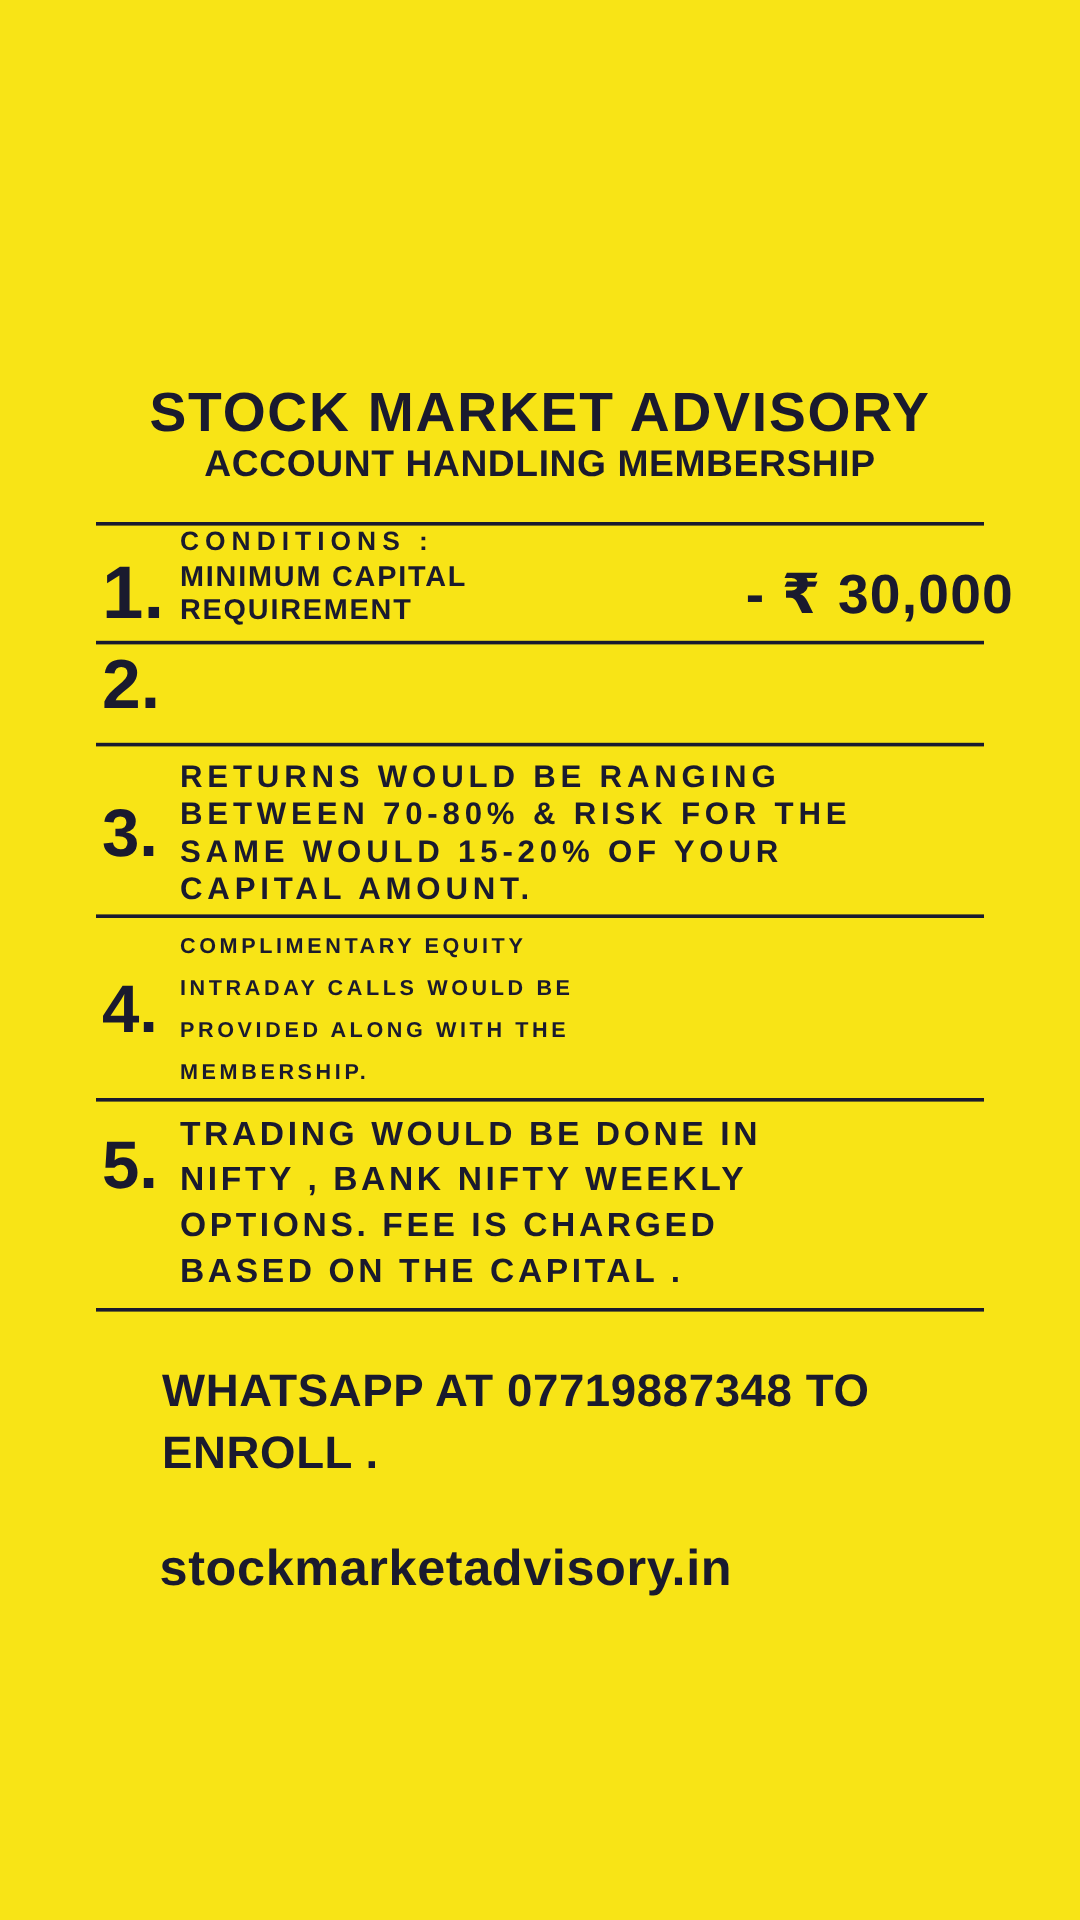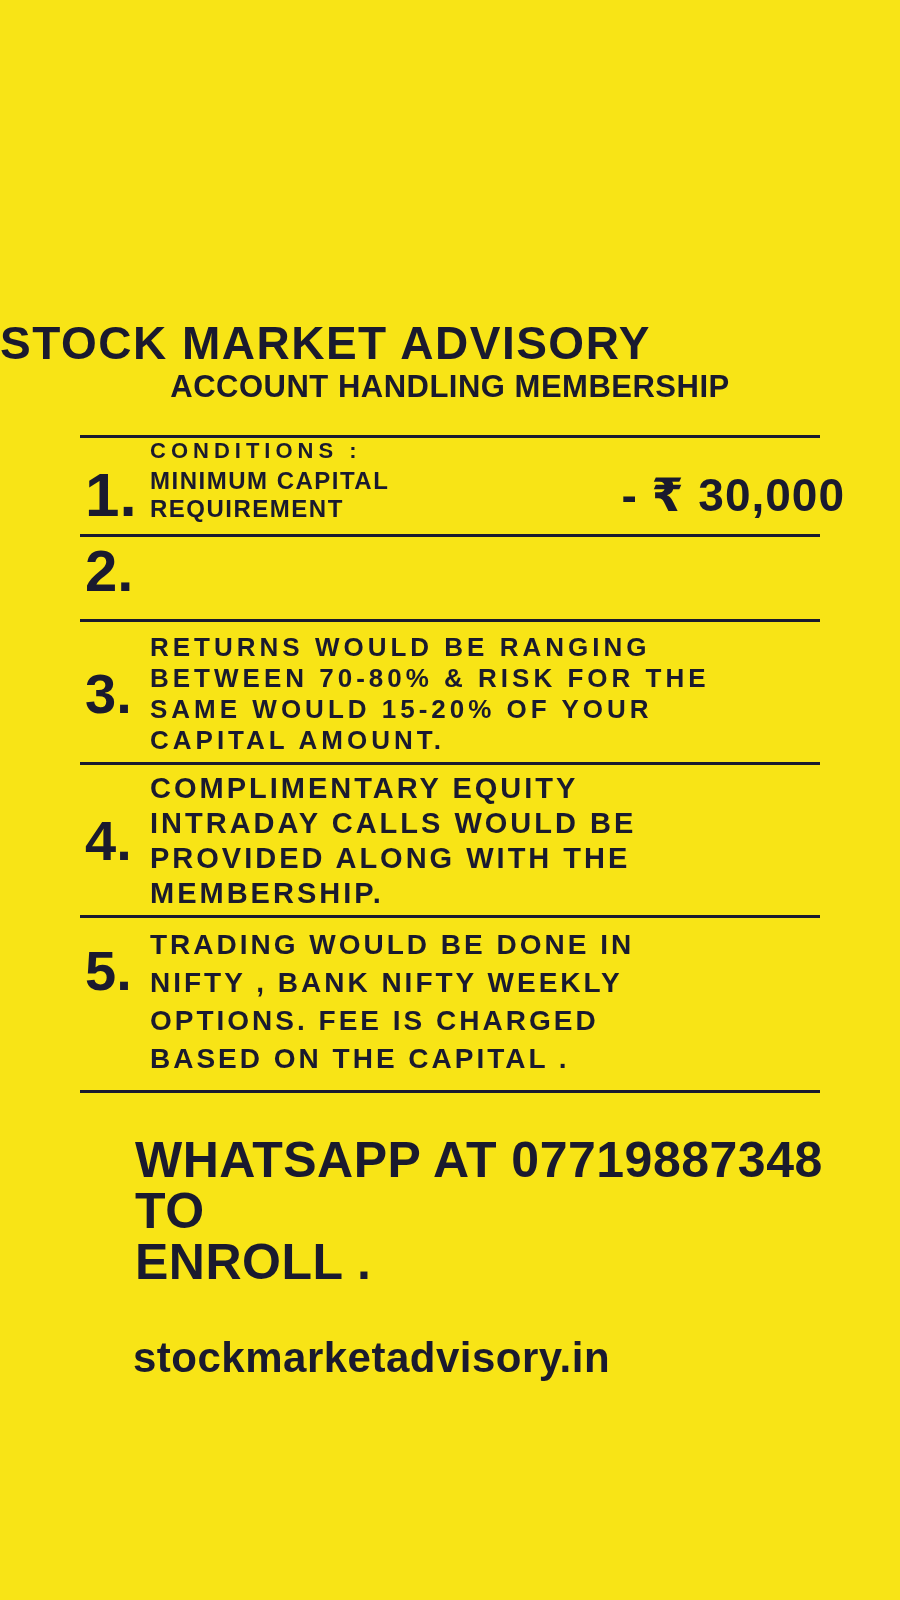--- a/index.html
+++ b/index.html
@@ -15,20 +15,21 @@
     color: #1a1a2e;
     overflow: hidden;
   }
   .poster {
     width: 900px;
     height: 1600px;
     position: relative;
   }
   .title {
     margin-top: 318px;
+    text-align: center;
     font-size: 46px;
     line-height: 1.1;
     letter-spacing: 1.5px;
     font-weight: 700;
   }
   .subtitle {
     text-align: center;
     font-size: 31px;
     letter-spacing: 0.5px;
     font-weight: 700;
@@ -93,34 +94,34 @@
     letter-spacing: 0.8px;
   }
   .sec3 { margin-top: 10px; align-items: center; }
   .sec3 .lines {
     font-size: 26px;
     line-height: 31px;
     letter-spacing: 4px;
   }
   .sec4 { margin-top: 6px; align-items: center; }
   .sec4 .lines {
-    font-size: 29px;
+    font-size: 18px;
     line-height: 35px;
     letter-spacing: 3px;
   }
   .sec5 { margin-top: 8px; align-items: flex-start; }
   .sec5 .lines {
     font-size: 28px;
     line-height: 38px;
     letter-spacing: 3px;
   }
 
   .whatsapp {
     margin: 42px 60px 11px 135px;
-    font-size: 50px;
+    font-size: 38px;
     line-height: 51px;
     letter-spacing: 0.5px;
   }
   .website {
     margin: 46px 0 0 133px;
     font-size: 42px;
     letter-spacing: 0.5px;
   }
 </style>
 </head>

